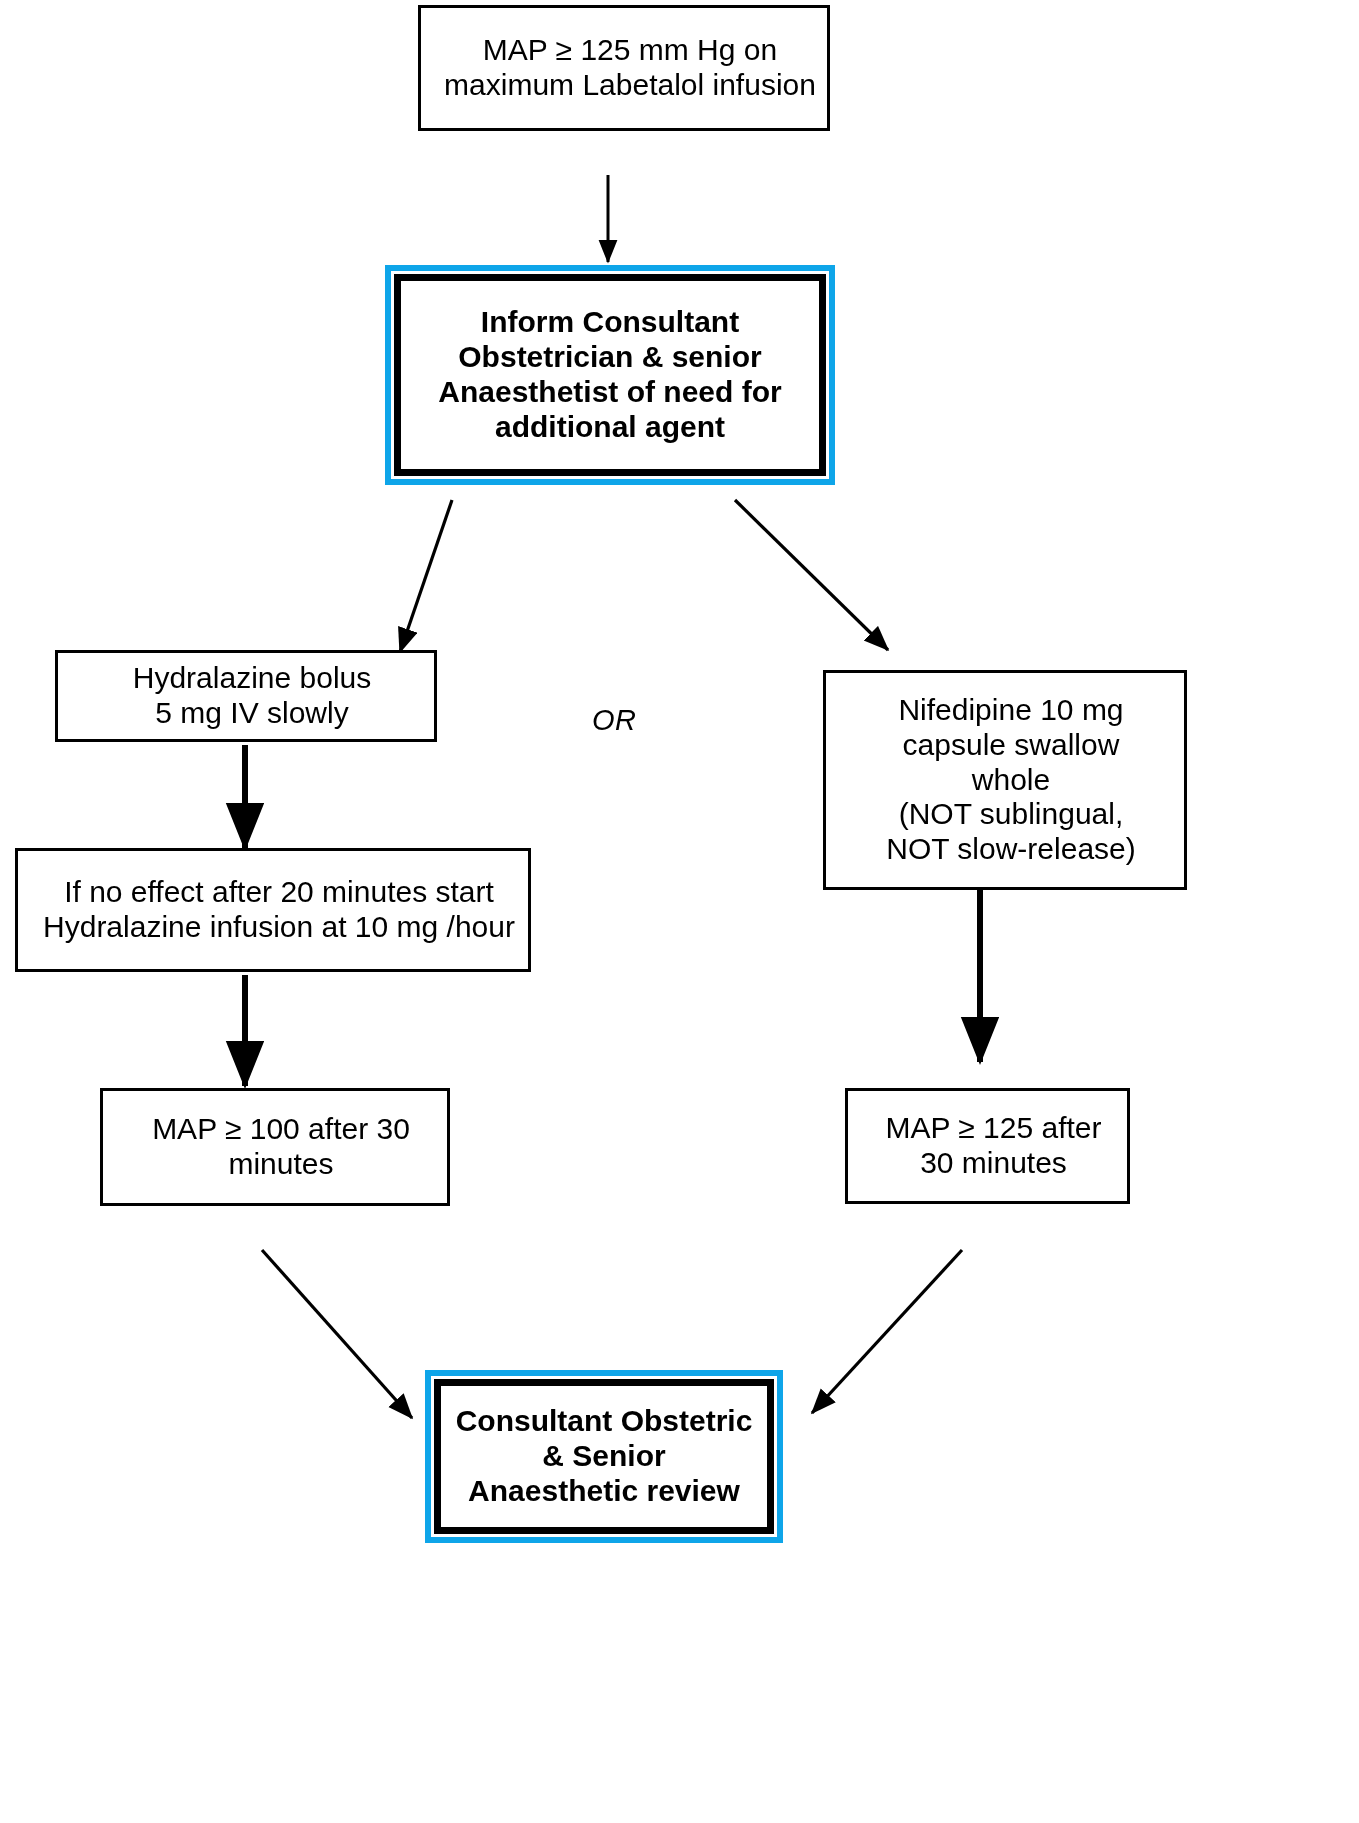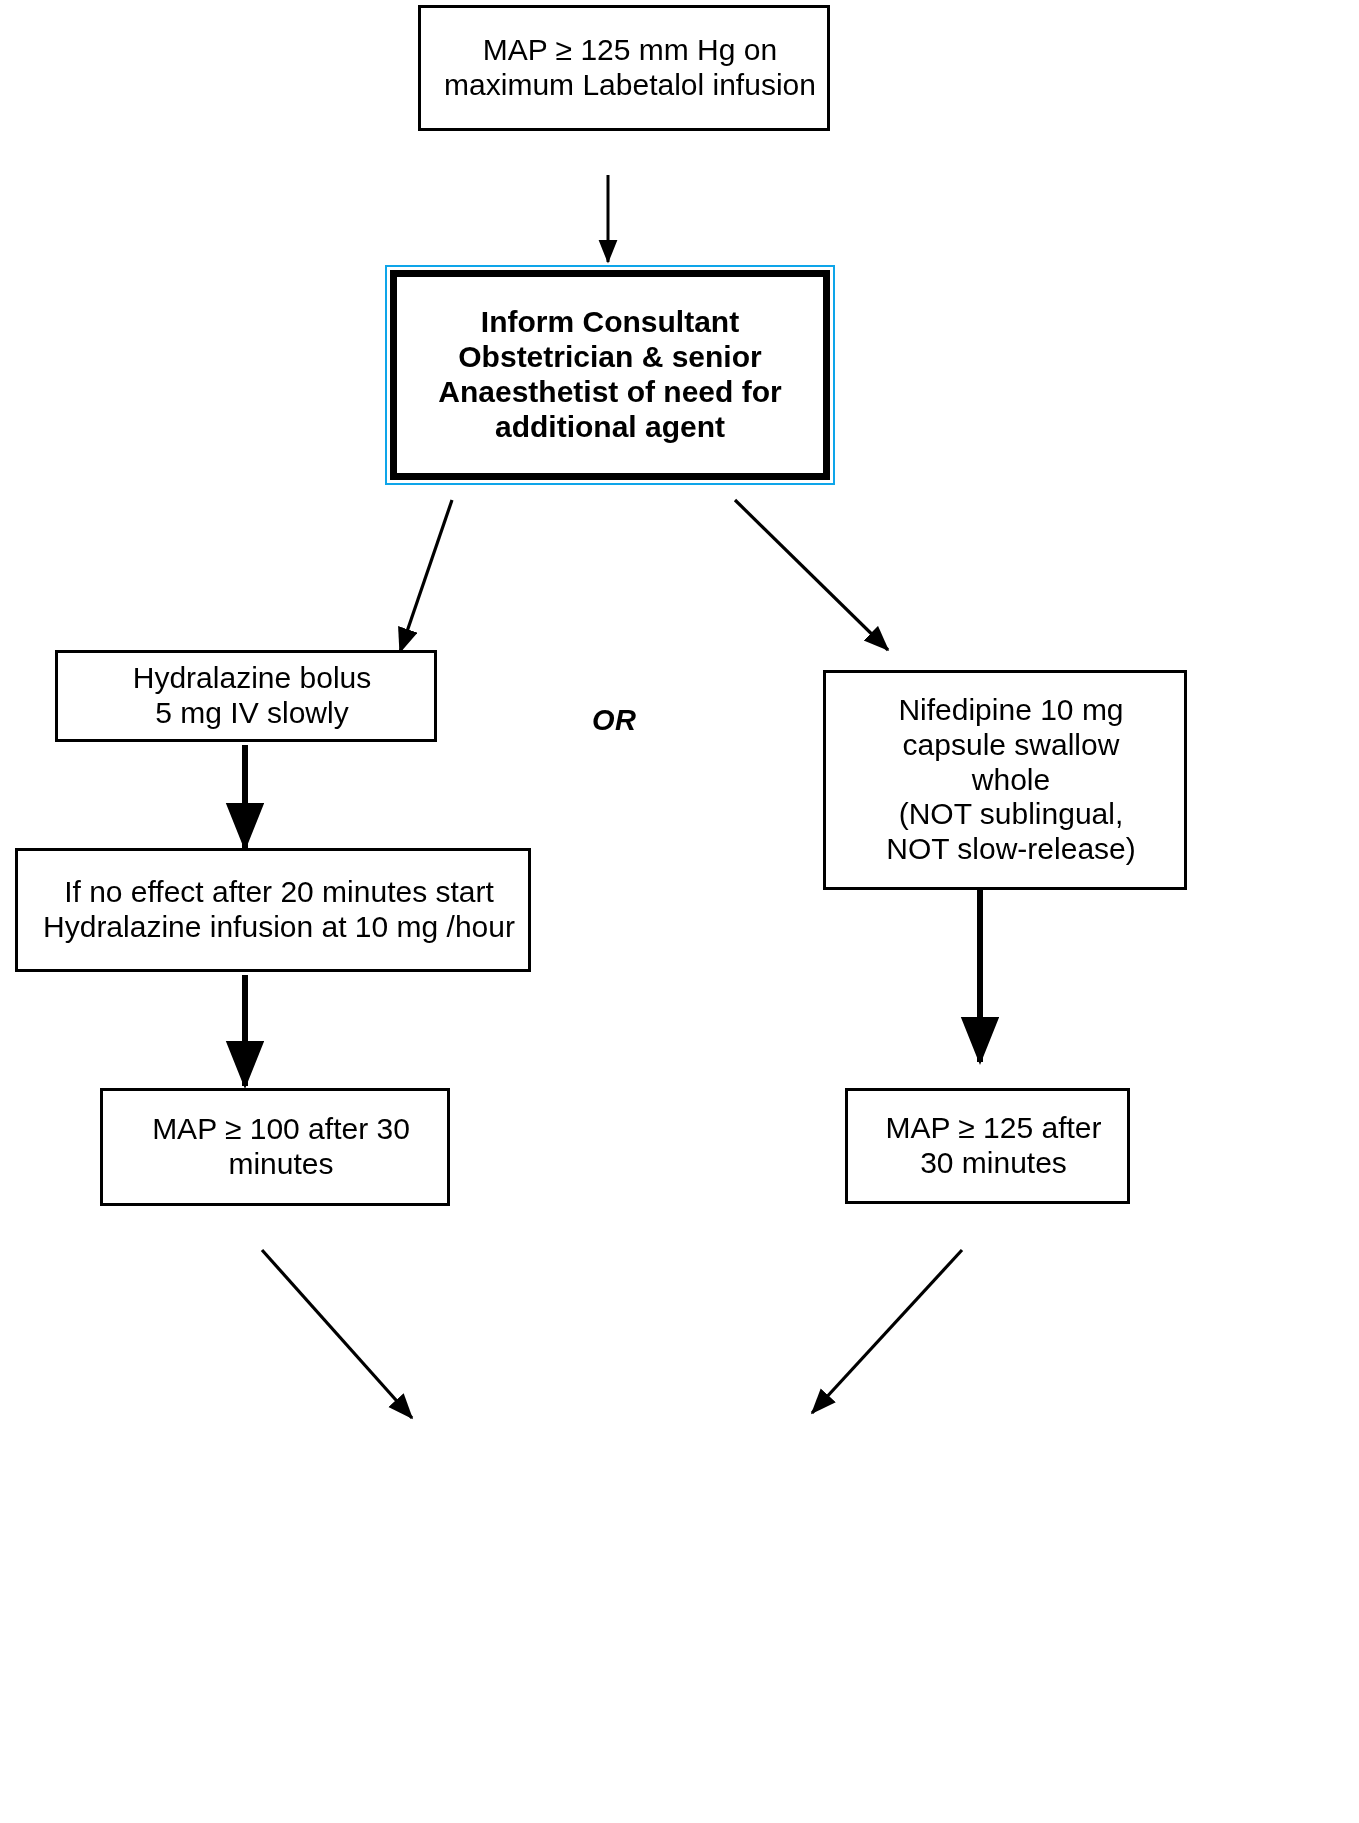--- a/index.html
+++ b/index.html
@@ -34,21 +34,21 @@
     white-space: pre-line;
     line-height: 1.16;
   }
   
   .box-plain {
     border: 3px solid #000000;
     padding-left: 12px;
   }
   
   .box-emph {
-    border: 2px solid #0ea5e9;
+    border: 6px solid #0ea5e9;
     padding: 3px;
   }
   .box-emph > .inner {
     width: 100%;
     height: 100%;
     box-sizing: border-box;
     border: 5px solid #000000;
     display: flex;
     align-items: center;
     justify-content: center;
@@ -62,21 +62,21 @@
     display: flex;
     align-items: center;
     justify-content: center;
     background: #ffffff;
   }
   .t-normal { font-size: 30px; font-weight: 400; }
   .t-bold   { font-size: 30px; font-weight: 700; }
   .or-label {
     position: absolute;
     font-size: 29px;
-    font-weight: 700;
+    font-weight: 400;
     font-style: italic;
     letter-spacing: 0.5px;
   }
   svg.edges {
     position: absolute;
     left: 0;
     top: 0;
     width: 1359px;
     height: 1823px;
     pointer-events: none;
@@ -150,14 +150,23 @@
   <div class="node box-plain" style="left:100px; top:1088px; width:350px; height:118px;">
     <span class="txt t-normal">MAP ≥ 100 after 30
 minutes</span>
   </div>
 
   <div class="node box-plain" style="left:845px; top:1088px; width:285px; height:116px;">
     <span class="txt t-normal">MAP ≥ 125 after
 30 minutes</span>
   </div>
 
+  <div class="node box-emph" style="left:425px; top:1370px; width:358px; height:173px;">
+    <div class="inner">
+      <div class="inner2">
+        <span class="txt t-bold">Consultant Obstetric
+&amp; Senior
+Anaesthetic review</span>
+      </div>
+    </div>
+  </div>
 
 </div>
 
 </body></html>

